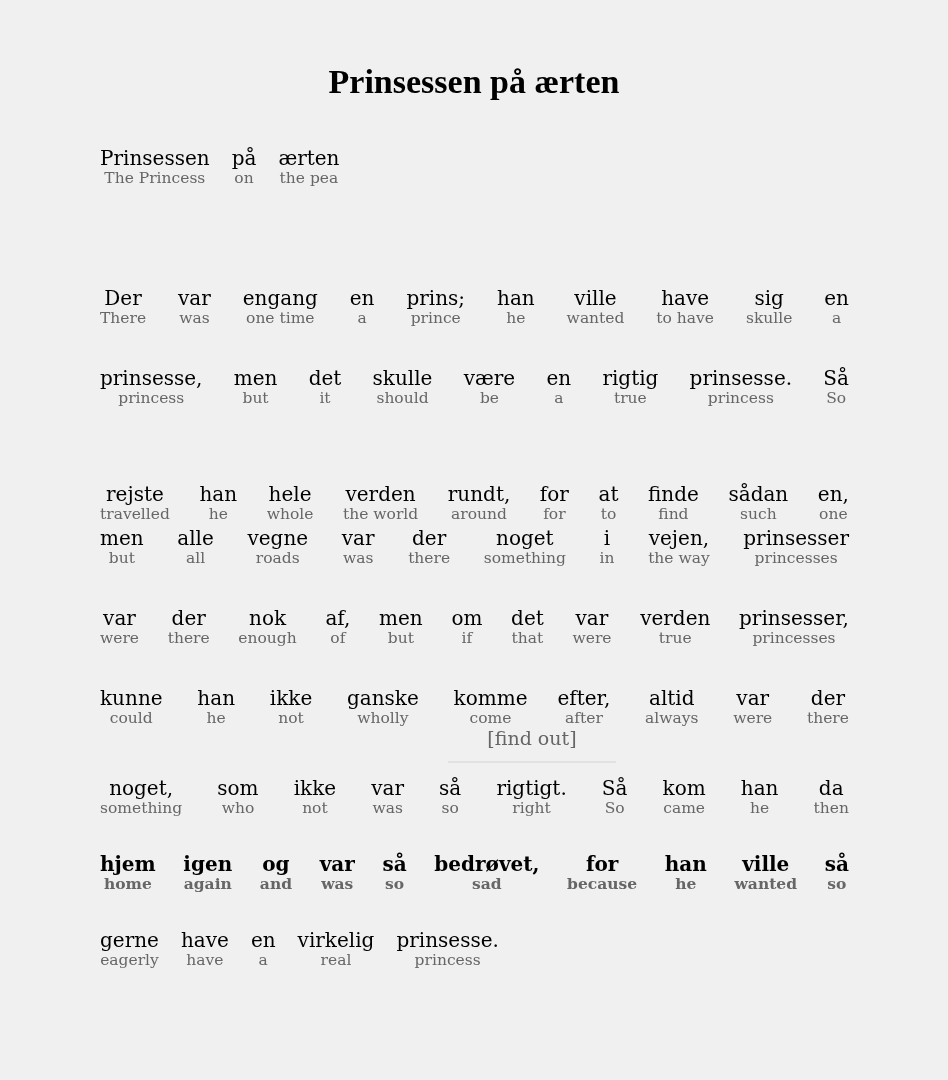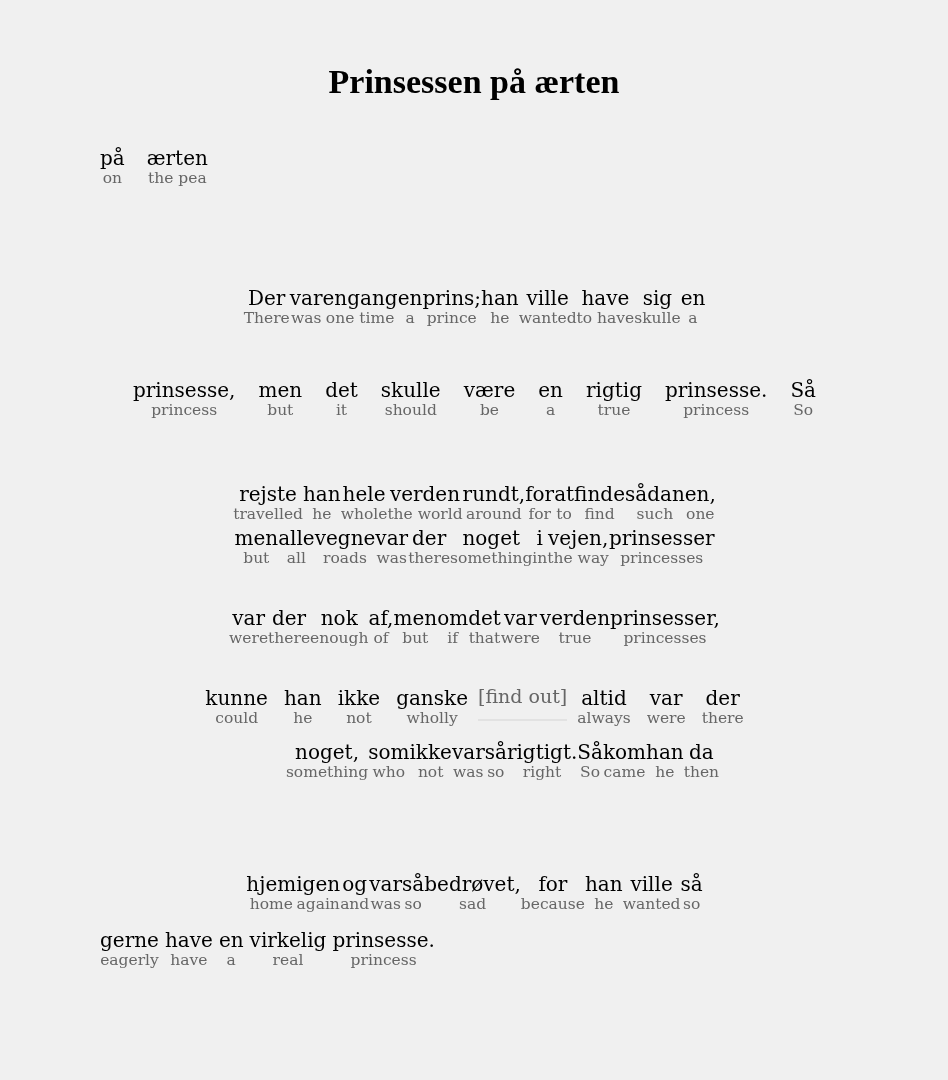--- a/index.html
+++ b/index.html
@@ -27,29 +27,29 @@
       line-height: 44px;
       margin: 0;
     }
     .text {
       position: absolute;
       left: 100px;
       width: 749px;
     }
     .line {
       display: flex;
-      justify-content: center;
+      justify-content: space-between;
       align-items: flex-start;
       position: absolute;
       left: 0;
       width: 749px;
     }
     .line.ragged {
       justify-content: flex-start;
-      gap: 6px;
+      gap: 22px;
     }
     .word {
       display: flex;
       flex-direction: column;
       align-items: center;
       cursor: pointer;
     }
     .da {
       font-size: 20px;
       line-height: 24px;
@@ -86,20 +86,24 @@
     }
   </style>
 </head>
 <body>
 
 <h1 class="title">Prinsessen på ærten</h1>
 
 <div class="text" style="top:0;">
 
   <div class="line ragged" style="top:146px; gap:22px;">
+    <div class="word">
+      <span class="da">Prinsessen</span>
+      <span class="en">The Princess</span>
+    </div>
     <div class="word">
       <span class="da">på</span>
       <span class="en">on</span>
     </div>
     <div class="word">
       <span class="da">ærten</span>
       <span class="en">the pea</span>
     </div>
   </div>
 
@@ -139,21 +143,21 @@
         </div>
         <div class="word">
           <span class="da">sig</span>
           <span class="en">skulle</span>
         </div>
         <div class="word">
           <span class="da">en</span>
           <span class="en">a</span>
         </div>
       </div>
-      <div class="line" style="top: 378px; gap: 23px;">
+      <div class="line" style="top: 366px; gap: 23px;">
         <div class="word">
           <span class="da">prinsesse,</span>
           <span class="en">princess</span>
         </div>
         <div class="word">
           <span class="da">men</span>
           <span class="en">but</span>
         </div>
         <div class="word">
           <span class="da">det</span>
@@ -317,36 +321,46 @@
         </div>
         <div class="word">
           <span class="da">ikke</span>
           <span class="en">not</span>
         </div>
         <div class="word">
           <span class="da">ganske</span>
           <span class="en">wholly</span>
         </div>
         <div class="group">
+          <div class="group-words">
+            <div class="word">
+              <span class="da">komme</span>
+              <span class="en">come</span>
+            </div>
+            <div class="word">
+              <span class="da">efter,</span>
+              <span class="en">after</span>
+            </div>
+          </div>
           <div class="group-gloss">[find out]</div>
         </div>
         <div class="word">
           <span class="da">altid</span>
           <span class="en">always</span>
         </div>
         <div class="word">
           <span class="da">var</span>
           <span class="en">were</span>
         </div>
         <div class="word">
           <span class="da">der</span>
           <span class="en">there</span>
         </div>
       </div>
-      <div class="line" style="top: 740px; margin-left: 28px;">
+      <div class="line" style="top: 776px;">
         <div class="word">
           <span class="da">noget,</span>
           <span class="en">something</span>
         </div>
         <div class="word">
           <span class="da">som</span>
           <span class="en">who</span>
         </div>
         <div class="word">
           <span class="da">ikke</span>
@@ -374,21 +388,21 @@
         </div>
         <div class="word">
           <span class="da">han</span>
           <span class="en">he</span>
         </div>
         <div class="word">
           <span class="da">da</span>
           <span class="en">then</span>
         </div>
       </div>
-      <div class="line" style="top: 872px;">
+      <div class="line" style="top: 852px; font-weight: bold;">
         <div class="word">
           <span class="da">hjem</span>
           <span class="en">home</span>
         </div>
         <div class="word">
           <span class="da">igen</span>
           <span class="en">again</span>
         </div>
         <div class="word">
           <span class="da">og</span>

